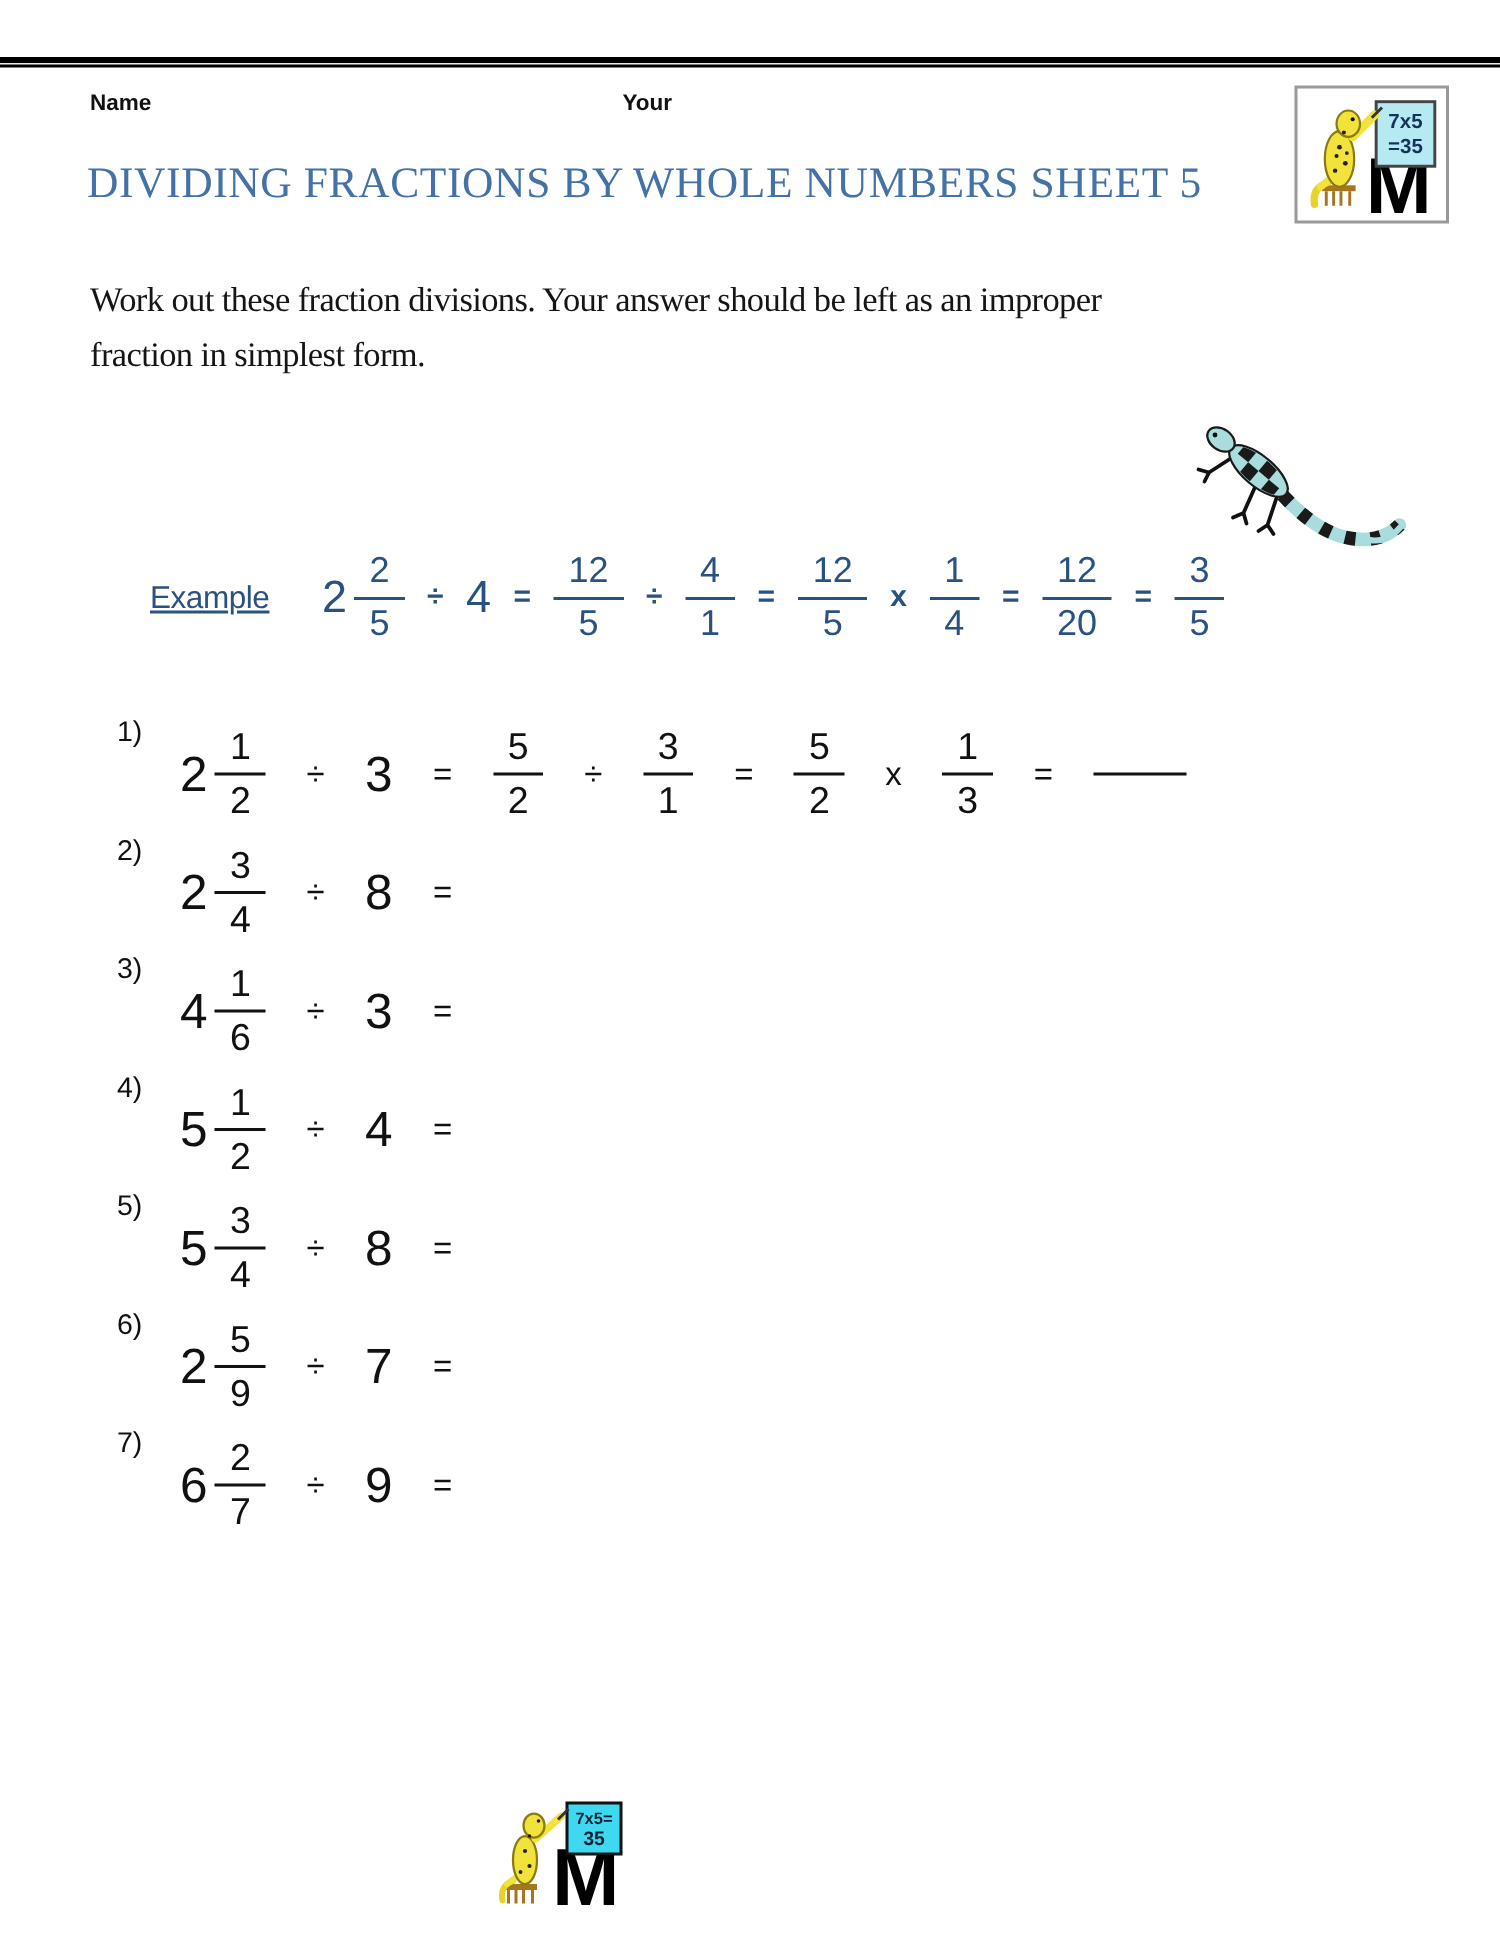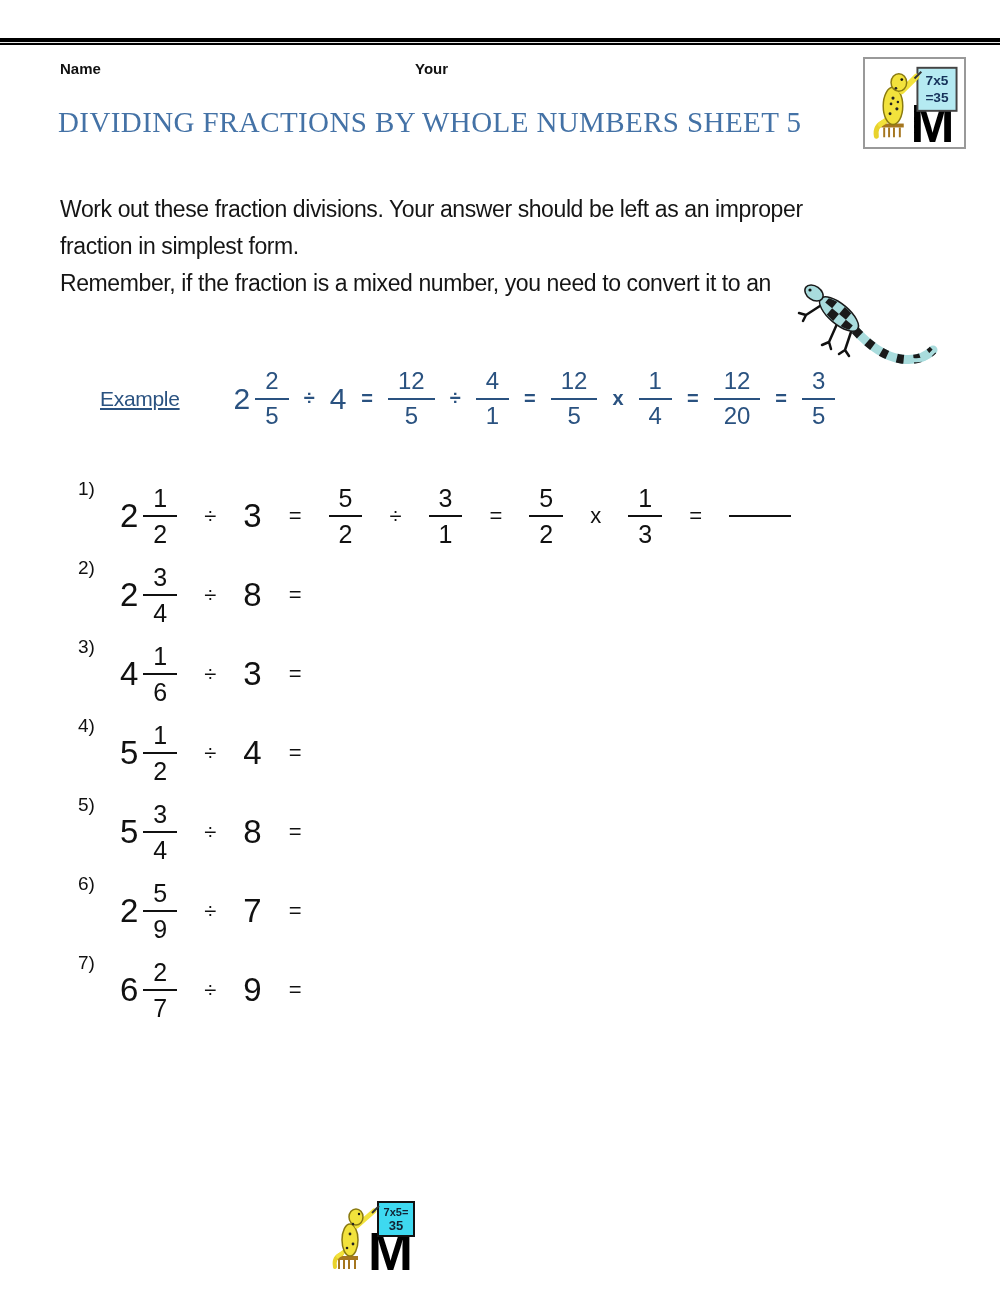--- a/index.html
+++ b/index.html
@@ -28,39 +28,39 @@
     font-size: 29px; letter-spacing: 0.4px;
     color: #4472a6; white-space: nowrap;
   }
 
   .header-logo {
     position: absolute; left: 863px; top: 57px;
     width: 103px; height: 92px;
     border: 2px solid #999; background: #fff;
   }
 
-  .instructions { position: absolute; left: 60px; top: 191px; }
+  .instructions { position: absolute; left: 60px; top: 181px; font-family: Liberation Serif, serif; }
   .instructions .iline {
     font-size: 23px; line-height: 37px; letter-spacing: -0.4px;
     color: #151515; white-space: nowrap;
   }
 
   .lizard { position: absolute; left: 793px; top: 280px; }
 
   
   .tok { display: inline-flex; align-items: center; }
   .frac { display: inline-flex; flex-direction: column; text-align: center; line-height: 1.12; }
   .frac .num { display: block; padding: 0 10px 3px; border-bottom: 2px solid currentColor; }
   .frac .den { display: block; padding: 3px 10px 0; }
   .tok-mixed .mixed-whole { margin-right: 5px; }
   .tok-blank { width: 62px; border-bottom: 2px solid #111; align-self: center; height: 2px; }
 
   .example-row {
     position: absolute; left: 100px; top: 368px;
-    display: flex; align-items: flex-end; gap: 28px;
+    display: flex; align-items: flex-end; gap: 9px;
     color: #2a5280;
   }
   .example-label {
     font-size: 21px; text-decoration: underline;
     margin-right: 26px; align-self: center; letter-spacing: -0.3px;
   }
   .example-row .tok-whole, .example-row .mixed-whole { font-size: 30px; }
   .example-row .tok-frac, .example-row .tok-mixed { font-size: 24px; }
   .example-row .tok-op { font-size: 20px; font-weight: bold; }
 
@@ -129,21 +129,20 @@
           <circle cx="31" cy="30" r="1.4"></circle>
         <circle cx="26" cy="46" r="1.4"></circle>
           <circle cx="33" cy="44" r="1.3"></circle>
       </g>
     </svg>
   </div>
 
   <div class="instructions">
     <div class="iline">Work out these fraction divisions. Your answer should be left as an improper</div>
     <div class="iline">fraction in simplest form.</div>
-    <div class="iline">Remember, if the fraction is a mixed number, you need to convert it to an</div>
   </div>
 
   <div class="lizard">
     <svg width="145" height="95" viewBox="0 0 145 95">
       <path d="M62,50 Q86,76 108,79 Q128,82 140,70" fill="none" stroke="#a9dcdd" stroke-width="9" stroke-linecap="round"></path>
       <path d="M62,50 Q86,76 108,79 Q128,82 140,70" fill="none" stroke="#1a1a1a" stroke-width="9" stroke-dasharray="7 10" stroke-linecap="butt"></path>
       <path d="M120,80 Q132,82 141,71" fill="none" stroke="#a9dcdd" stroke-width="4" stroke-linecap="round"></path>
       <g stroke="#111" stroke-width="2.5" fill="none" stroke-linecap="round">
         <path d="M30,24 L13,35 M13,35 l-7,-2 M13,35 l-3,6"></path>
         <path d="M44,44 L36,62 M36,62 l-7,3 M36,62 l2,7"></path>

